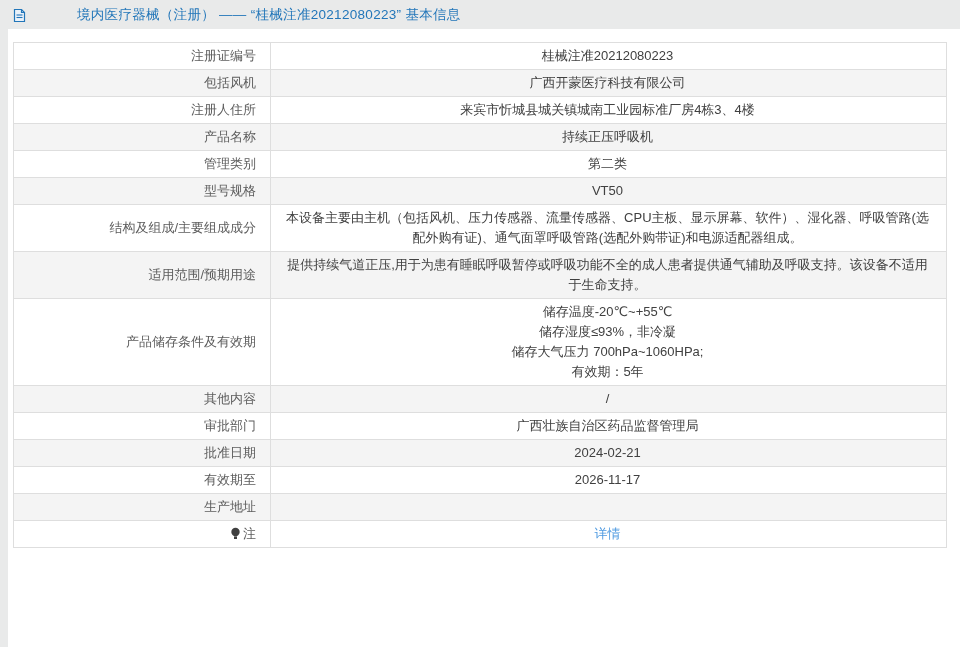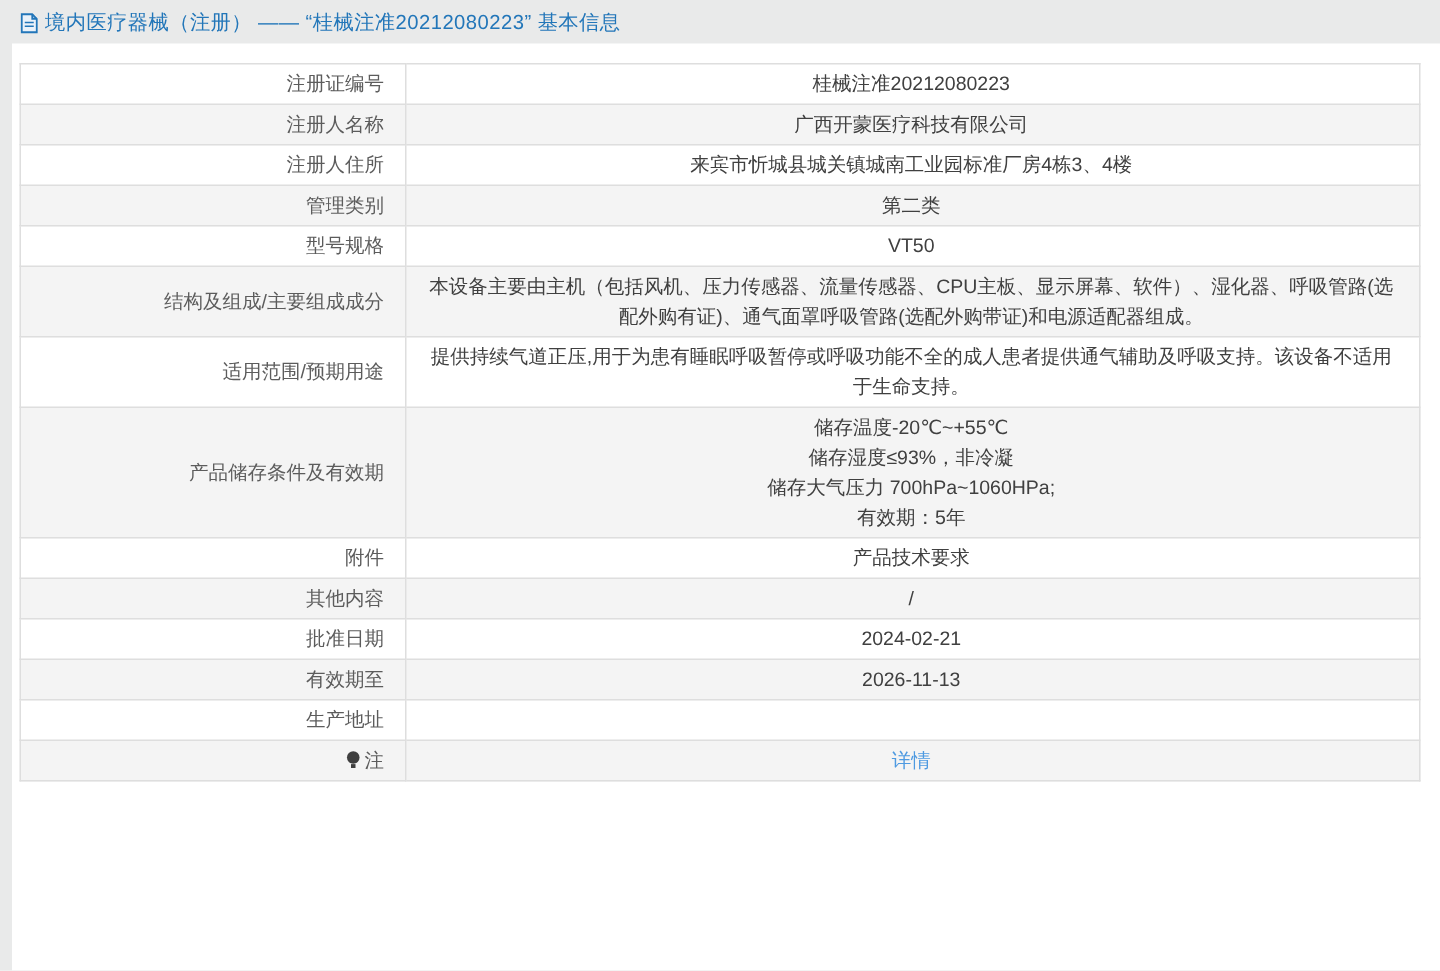--- a/index.html
+++ b/index.html
@@ -7,20 +7,21 @@
     margin: 0; padding: 0;
     width: 960px; height: 647px;
     background: #e9eaea;
     font-family: "Liberation Sans", "DejaVu Sans", sans-serif;
   }
   .header-bar {
     height: 29px;
     display: flex;
     align-items: center;
     padding-left: 13px;
+    gap: 47px;
   }
   .doc-icon { display: inline-flex; margin-right: 4px; margin-top: 1px; }
   .page-title {
     color: #2276b9;
     font-size: 13.5px;
     letter-spacing: 0.3px;
     white-space: nowrap;
   }
   .content {
     margin-left: 8px;
@@ -81,26 +82,30 @@
 </div>
 
 <div class="content">
   <table class="reg-table">
     <tbody>
       <tr>
         <td class="cell-label">注册证编号</td>
         <td class="cell-value">桂械注准20212080223</td>
       </tr>
       <tr>
-        <td class="cell-label">注册人名称</td>
+        <td class="cell-label">包括风机</td>
         <td class="cell-value">广西开蒙医疗科技有限公司</td>
       </tr>
       <tr>
         <td class="cell-label">注册人住所</td>
         <td class="cell-value">来宾市忻城县城关镇城南工业园标准厂房4栋3、4楼</td>
+      </tr>
+      <tr>
+        <td class="cell-label">产品名称</td>
+        <td class="cell-value">持续正压呼吸机</td>
       </tr>
       <tr>
         <td class="cell-label">管理类别</td>
         <td class="cell-value">第二类</td>
       </tr>
       <tr>
         <td class="cell-label">型号规格</td>
         <td class="cell-value">VT50</td>
       </tr>
       <tr>
@@ -114,34 +119,34 @@
       <tr>
         <td class="cell-label">产品储存条件及有效期</td>
         <td class="cell-value">
           <div>储存温度-20℃~+55℃</div>
           <div>储存湿度≤93%，非冷凝</div>
           <div>储存大气压力 700hPa~1060HPa;</div>
           <div>有效期：5年</div>
         </td>
       </tr>
       <tr>
-        <td class="cell-label">附件</td>
-        <td class="cell-value">产品技术要求</td>
+        <td class="cell-label">其他内容</td>
+        <td class="cell-value">/</td>
       </tr>
       <tr>
-        <td class="cell-label">其他内容</td>
-        <td class="cell-value">/</td>
+        <td class="cell-label">审批部门</td>
+        <td class="cell-value">广西壮族自治区药品监督管理局</td>
       </tr>
       <tr>
         <td class="cell-label">批准日期</td>
         <td class="cell-value">2024-02-21</td>
       </tr>
       <tr>
         <td class="cell-label">有效期至</td>
-        <td class="cell-value">2026-11-13</td>
+        <td class="cell-value">2026-11-17</td>
       </tr>
       <tr>
         <td class="cell-label">生产地址</td>
         <td class="cell-value"></td>
       </tr>
       <tr>
         <td class="cell-label">
           <span class="bulb">
             <svg width="11" height="13" viewBox="0 0 11 13">
               <circle cx="5.5" cy="5" r="4.2" fill="#3f3f3f"></circle>

